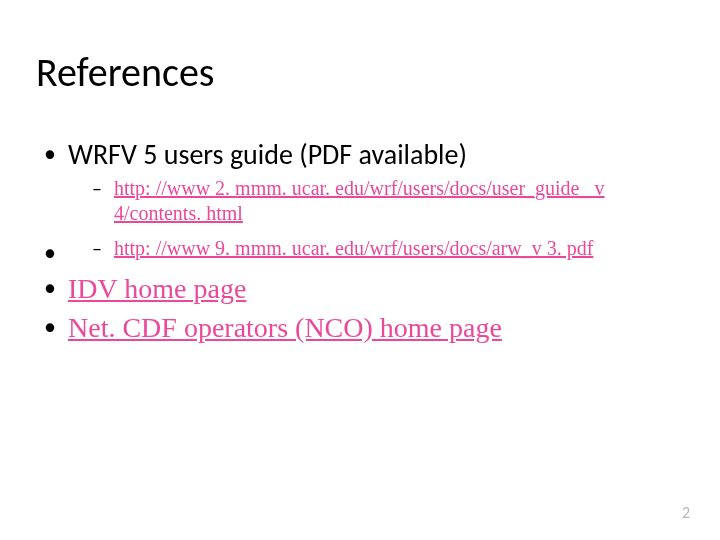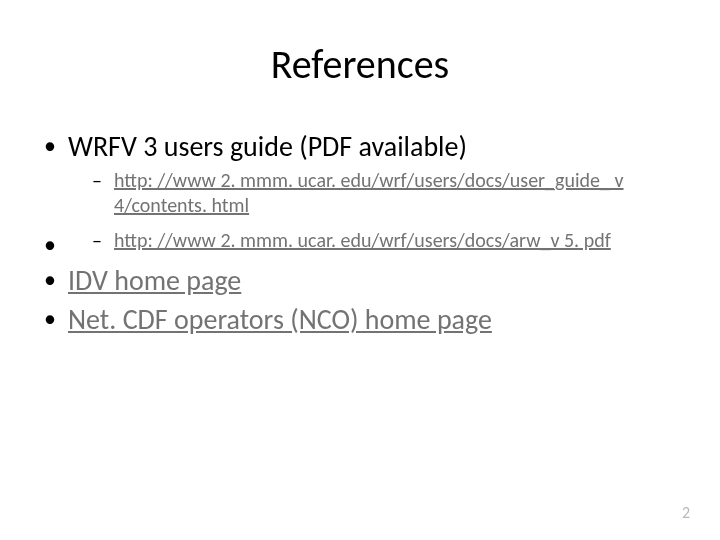--- a/index.html
+++ b/index.html
@@ -6,22 +6,21 @@
     html, body { width: 720px; height: 540px; }
     body {
       font-family: Calibri, "Segoe UI", Arial, sans-serif;
       background: #fff;
       color: #000;
       position: relative;
       padding: 24px 36px;
     }
     .title {
       font-size: 40px;
-      text-align: center;
-      margin-top: 16px;
+      margin-top: 24px;
       margin-bottom: 40px;
       font-weight: 400;
     }
     ul.top {
       list-style: none;
       padding-left: 8px;
     }
     ul.top > li {
       position: relative;
       padding-left: 24px;
@@ -50,49 +49,50 @@
       line-height: 1.25;
     }
     ul.sub > li::before {
       content: "–";
       position: absolute;
       left: 0;
       top: 0;
     }
     .link {
       text-decoration: underline;
-      color: #737373;
+      color: #ec4899;
       cursor: pointer;
+      font-family: Liberation Serif, serif;
     }
     .page-num {
       position: absolute;
       bottom: 18px;
       right: 30px;
       font-size: 16px;
       color: #b9b9b9;
     }
   </style>
 </head>
 <body>
 
 <h1 class="title">References</h1>
 
 <ul class="top">
   <li>
-    <span>WRFV 3 users guide (PDF available)</span>
+    <span>WRFV 5 users guide (PDF available)</span>
     <ul class="sub">
       <li>
         <span class="link">http: //www 2. mmm. ucar. edu/wrf/users/docs/user_guide_ v 4/contents. html</span>
       </li>
     </ul>
   </li>
   <li>
     <ul class="sub">
       <li>
-        <span class="link">http: //www 2. mmm. ucar. edu/wrf/users/docs/arw_v 5. pdf</span>
+        <span class="link">http: //www 9. mmm. ucar. edu/wrf/users/docs/arw_v 3. pdf</span>
       </li>
     </ul>
   </li>
   <li>
     <span class="link">IDV home page</span>
   </li>
   <li>
     <span class="link">Net. CDF operators (NCO) home page</span>
   </li>
 </ul>

